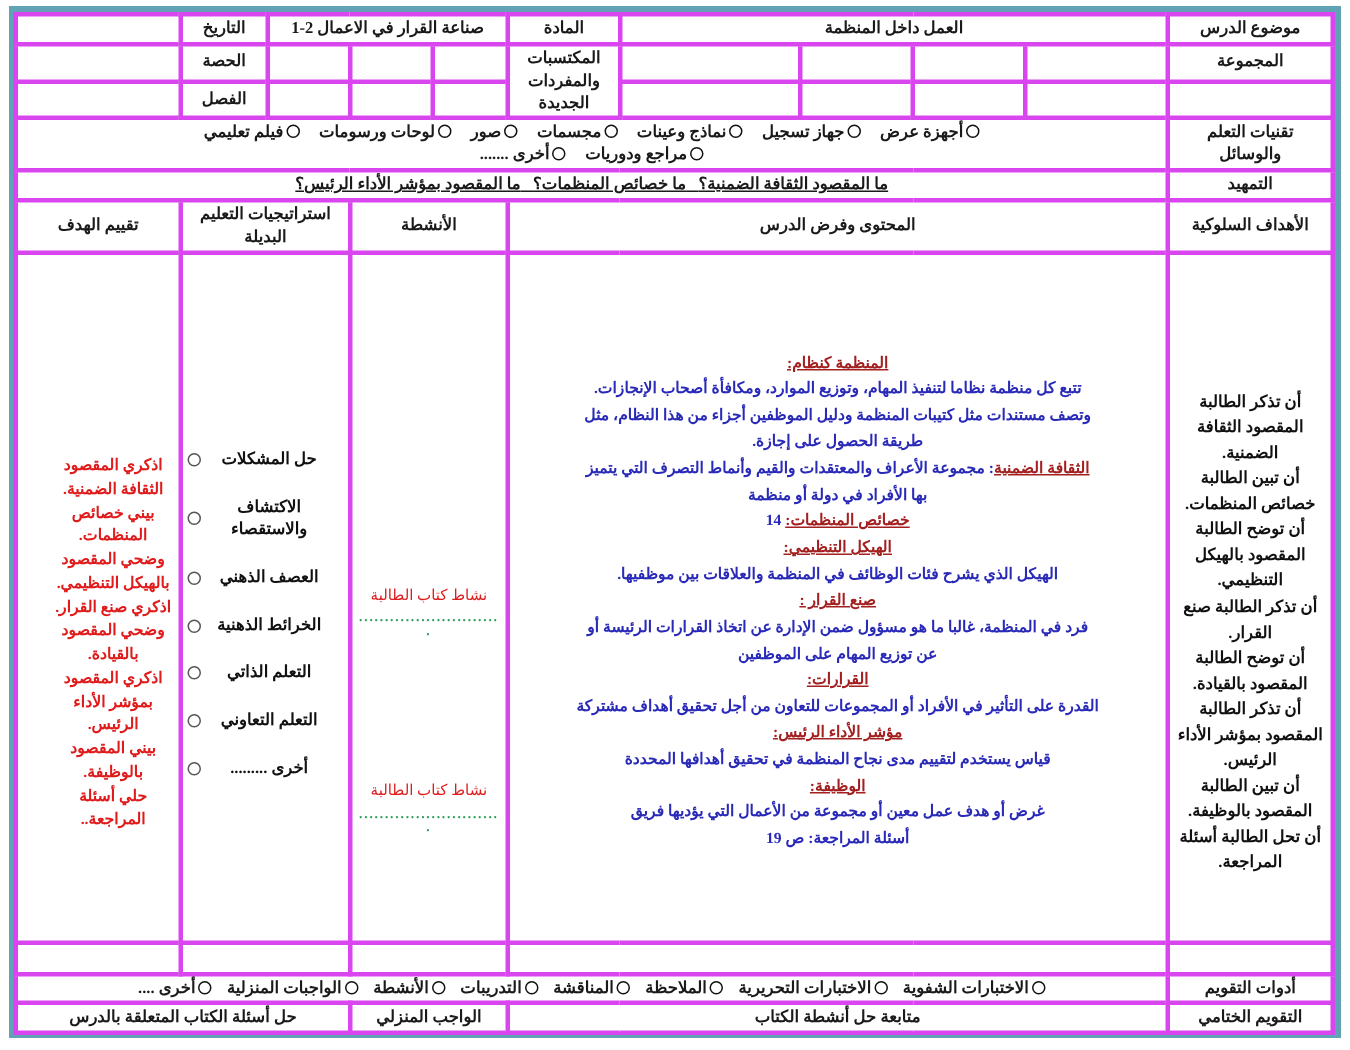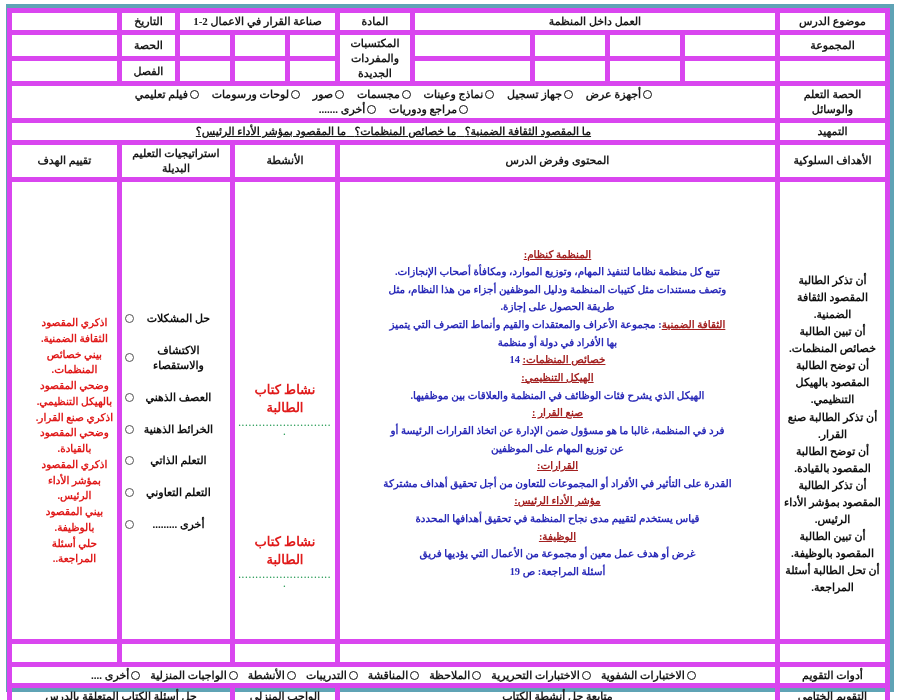--- a/index.html
+++ b/index.html
@@ -19,21 +19,21 @@
     background:#fff;
   }
 
   table.plan{
     width:100%;
     border-collapse:collapse;
     table-layout:fixed;
     direction:rtl;
   }
   table.plan td{
-    border:5px solid #d946ef;
+    border:3px solid #d946ef;
     padding:1px 3px;
     vertical-align:middle;
     text-align:center;
     font-size:11px;
     line-height:1.35;
     color:#1a1a1a;
     word-wrap:break-word;
   }
 
   
@@ -102,21 +102,21 @@
   .content p{margin:0 0 1px 0;}
 
   .acts{
     font-size:10.5px;
     font-weight:bold;
     text-align:center;
     padding-top:0;
     position:relative;
   }
   .actblock{margin:0;}
-  .actlabel{color:#e01b1b;font-weight:bold;font-size:13px;margin-top:11px;}
+  .actlabel{color:#e01b1b;font-weight:normal;font-size:10px;margin-top:11px;}
   .dots{
     color:#2e9e5b;
     font-size:9px;
     letter-spacing:1.2px;
     line-height:1;
     margin-top:3px;
   }
 
   .strats{
     font-size:11px;
@@ -205,21 +205,21 @@
       <td></td>
       <td></td>
       <td></td>
       <td></td>
       <td></td>
       <td class="lbl red">الفصل</td>
       <td></td>
     </tr>
 
     <tr>
-      <td class="lbl red">الحصة التعلم والوسائل</td>
+      <td class="lbl red">تقنيات التعلم والوسائل</td>
       <td colspan="10" class="optline">
         <div>
           <span class="opt"><span class="ob"></span><span>أجهزة عرض</span></span>
           <span class="opt"><span class="ob"></span><span>جهاز تسجيل</span></span>
           <span class="opt"><span class="ob"></span><span>نماذج وعينات</span></span>
           <span class="opt"><span class="ob"></span><span>مجسمات</span></span>
           <span class="opt"><span class="ob"></span><span>صور</span></span>
           <span class="opt"><span class="ob"></span><span>لوحات ورسومات</span></span>
           <span class="opt"><span class="ob"></span><span>فيلم تعليمي</span></span>
         </div>

